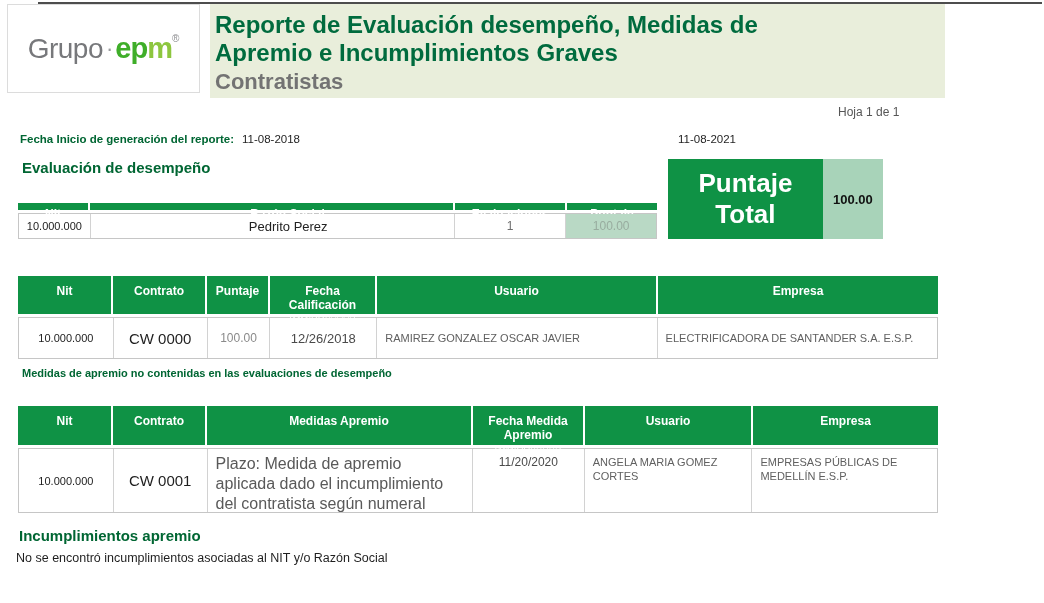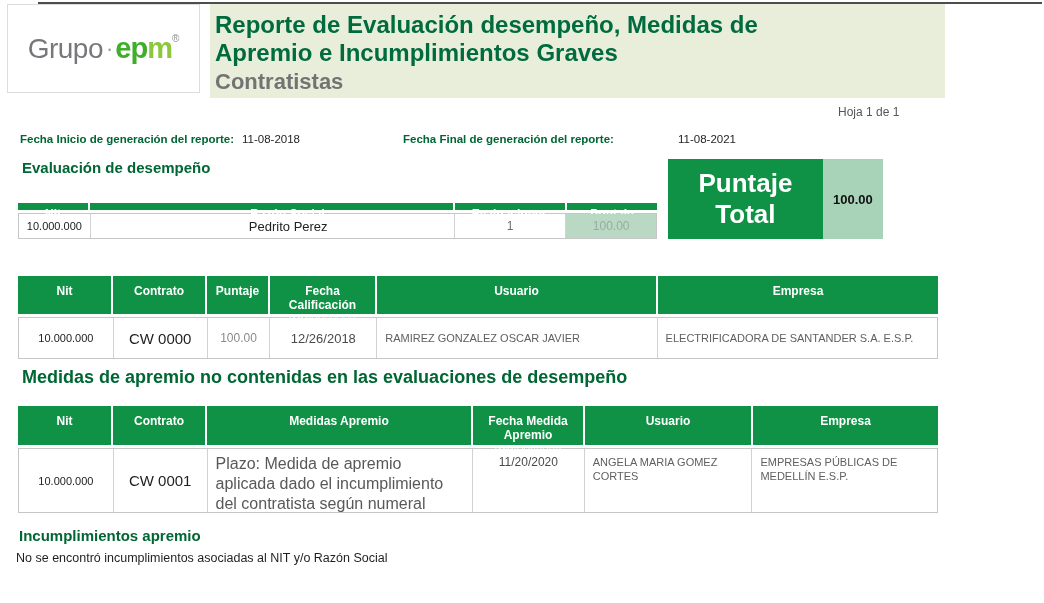--- a/index.html
+++ b/index.html
@@ -35,21 +35,21 @@
   .hoja { position:absolute; left:838px; top:105px; font-size:12px; color:#565656; }
 
   
   .date-label { position:absolute; top:133px; font-size:11.5px; font-weight:bold; color:#006633; }
   .date-value { position:absolute; top:133px; font-size:11.5px; color:#1f1f1f; }
   .d1l { left:20px; } .d1v { left:242px; } .d2l { left:403px; } .d2v { left:678px; }
 
   
   .sec-title { position:absolute; font-weight:bold; color:#006633; }
   .sec1 { left:22px; top:159px; font-size:15px; }
-  .sec3 { left:22px; top:367px; font-size:18px; }
+  .sec3 { left:22px; top:367px; font-size:11px; }
   .sec4 { left:19px; top:527px; font-size:15px; }
   .empty-msg { position:absolute; left:16px; top:551px; font-size:12.5px; color:#1f1f1f; }
 
   
   .tbl { position:absolute; left:18px; }
   .thead { display:flex; }
   .th {
     background:#0f9245; color:#fff; font-weight:bold; font-size:12px;
     text-align:center; border-right:2px solid #fff;margin-top:16px;
   }
@@ -124,21 +124,20 @@
 
   <div class="banner">
     <div class="title">Reporte de Evaluación desempeño, Medidas de Apremio e Incumplimientos Graves</div>
     <div class="subtitle">Contratistas</div>
   </div>
 
   <div class="hoja">Hoja 1 de 1</div>
 
   <span class="date-label d1l">Fecha Inicio de generación del reporte:</span>
   <span class="date-value d1v">11-08-2018</span>
-  <span class="date-label d2l">Fecha Final de generación del reporte:</span>
   <span class="date-value d2v">11-08-2021</span>
 
   <div class="sec-title sec1">Evaluación de desempeño</div>
 
   <div class="tbl t1">
     <div class="thead">
       <div class="th c1">Nit</div>
       <div class="th c2">Razón Social</div>
       <div class="th c3">Evaluaciones</div>
       <div class="th c4">Puntaje</div>

